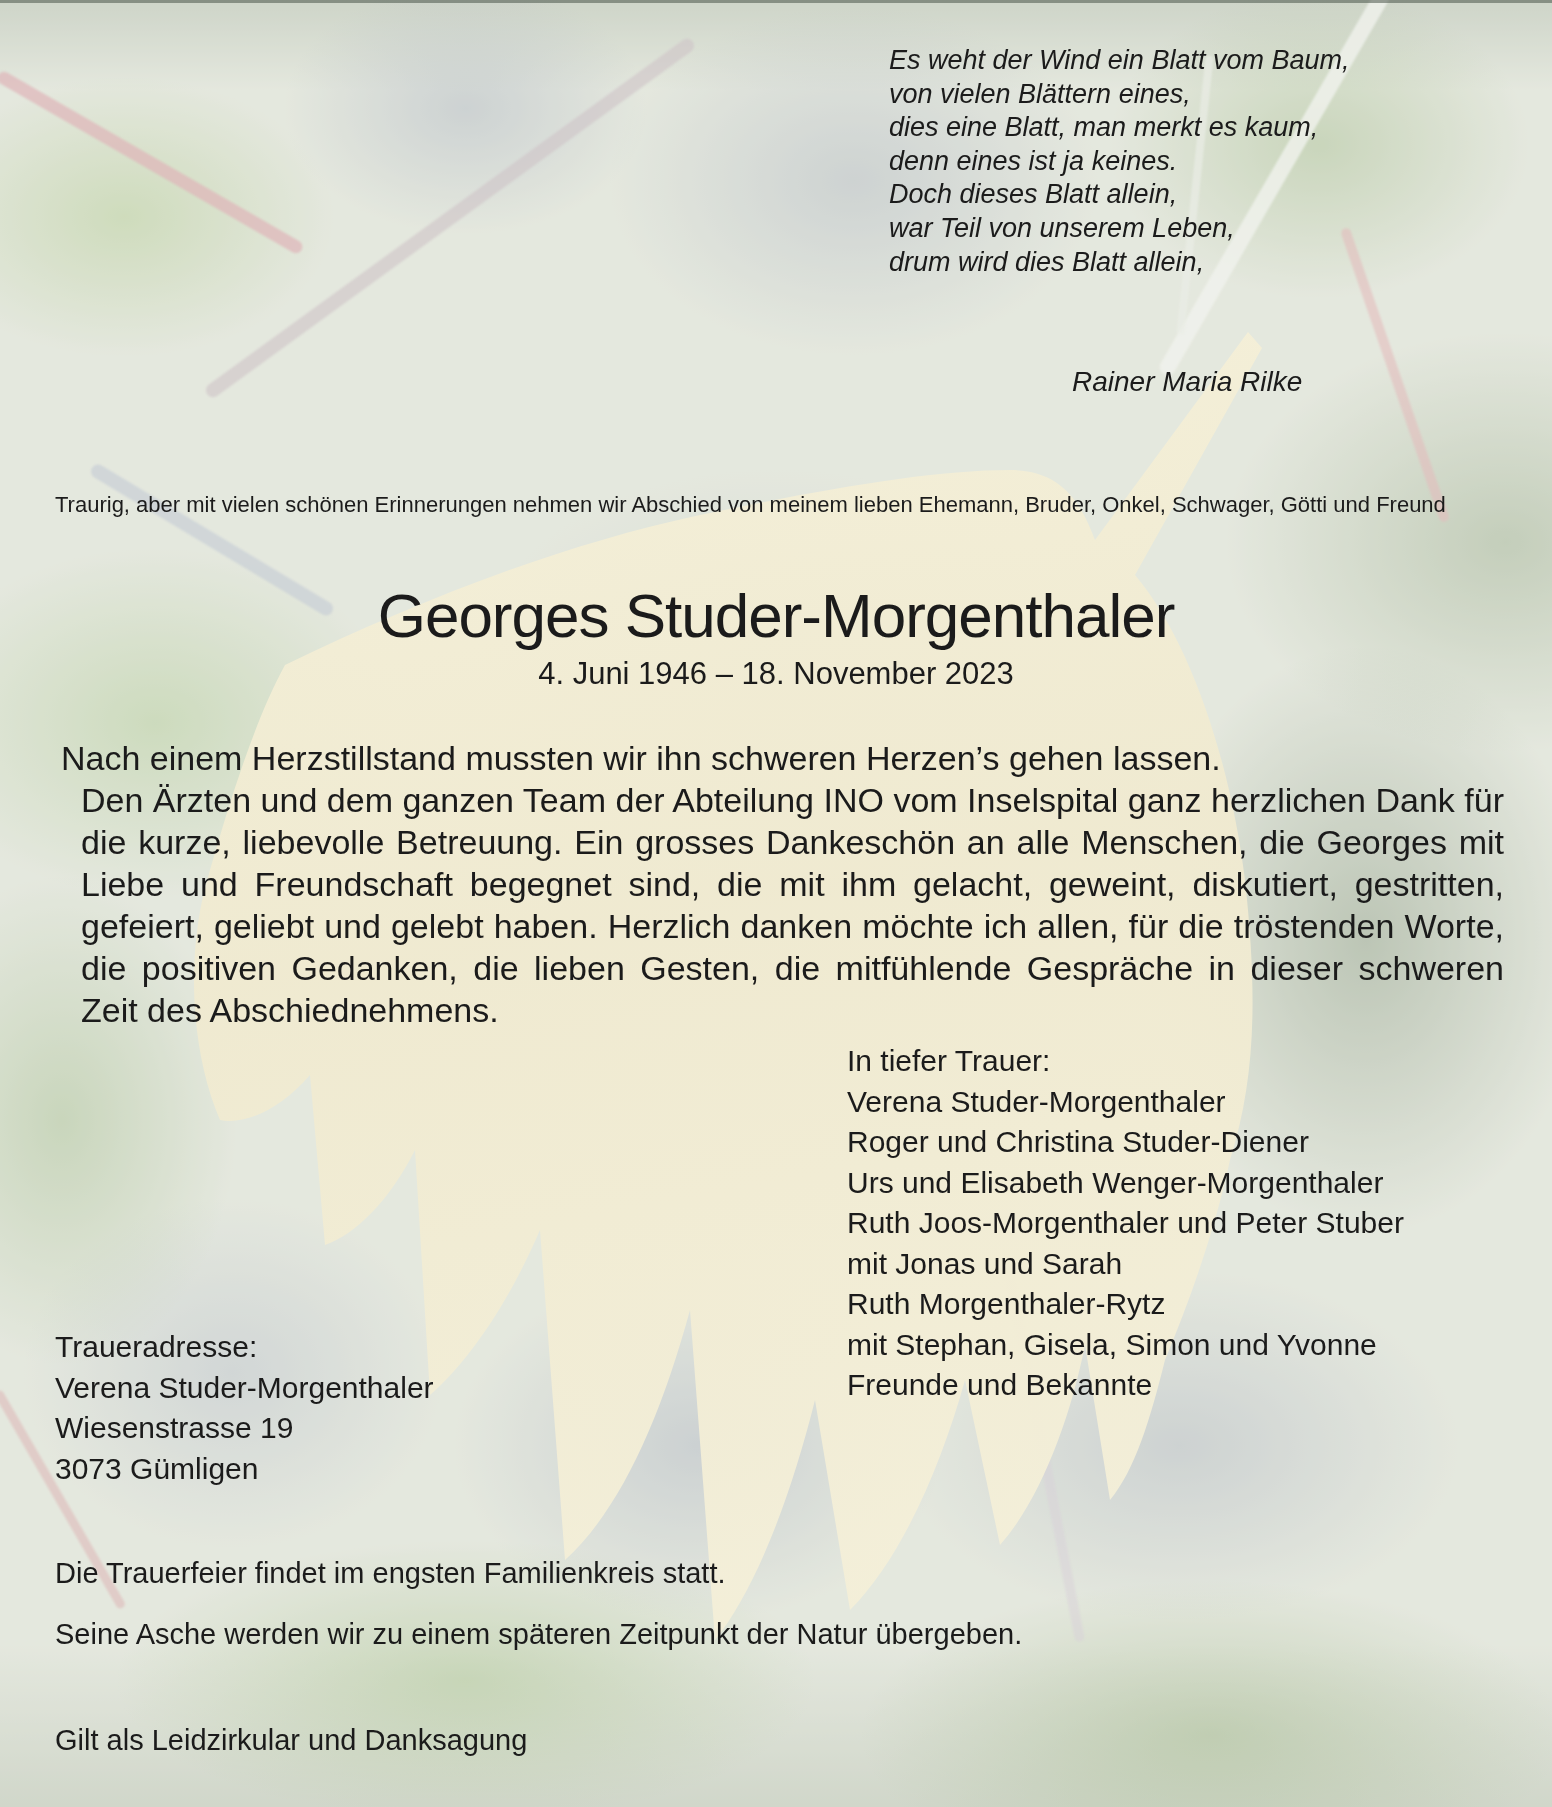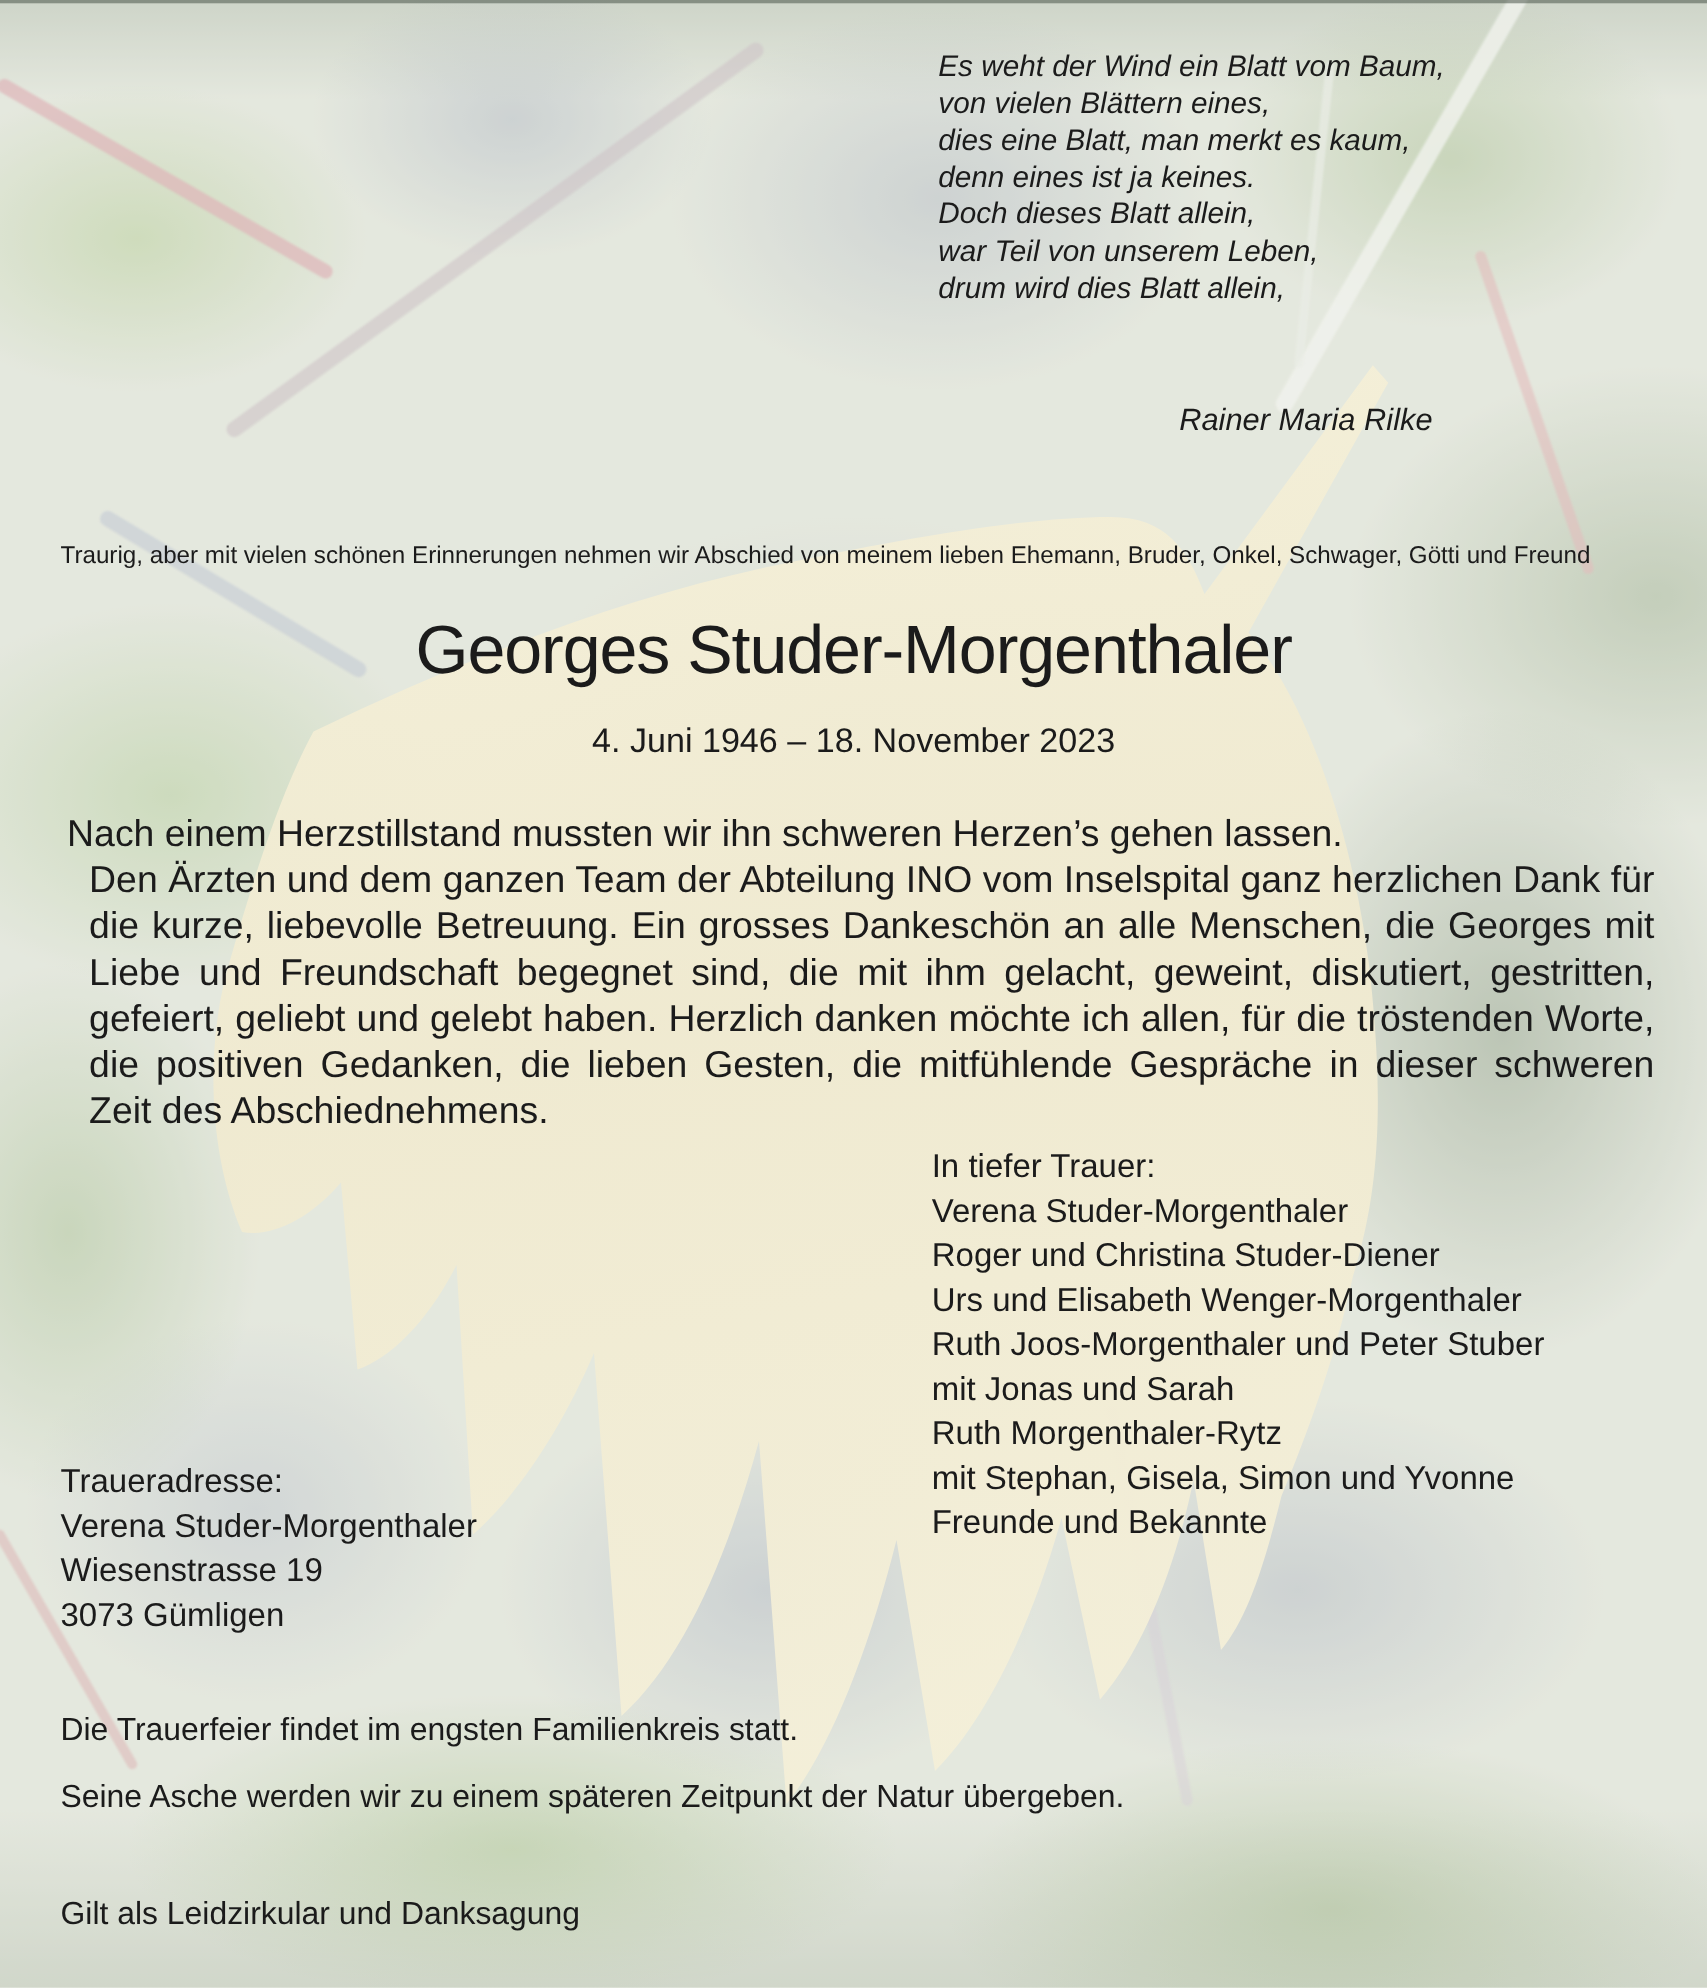--- a/index.html
+++ b/index.html
@@ -39,24 +39,24 @@
 
   .twig{position:absolute;border-radius:8px;filter:blur(1.2px);z-index:2;transform-origin:center center;}
 
   .wash{position:absolute;inset:0;background:rgba(255,255,255,.30);z-index:3;}
 
   .leaf-svg{position:absolute;left:0;top:0;z-index:4;}
 
   
   .txt{position:absolute;z-index:10;}
   .poem{left:853px;top:44px;font-style:italic;font-size:27px;line-height:33.6px;}
-  .poem-line{white-space:nowrap;}
+  .poem-line{white-space:nowrap;margin-left:36px;}
   .attribution{left:1072px;top:366px;font-style:italic;font-size:28px;}
   .intro{left:55px;top:444px;width:1443px;font-size:22px;line-height:41px;text-align:justify;margin-top:40px;}
-  .title{left:0;top:556px;width:1552px;text-align:center;font-size:62px;letter-spacing:-1px;}
+  .title{left:0;top:580px;width:1552px;text-align:center;font-size:62px;letter-spacing:-1px;}
   .dates{left:0;top:656px;width:1552px;text-align:center;font-size:31px;}
   .bodyblock{left:61px;top:737px;width:1443px;font-size:34px;line-height:42px;}
   .body-par{text-align:justify;margin-left:20px;}
   .mourners{left:847px;top:1041px;font-size:30px;line-height:40.5px;}
   .mourner-line{white-space:nowrap;}
   .address{left:55px;top:1327px;font-size:30px;line-height:40.5px;}
   .address-line{white-space:nowrap;}
   .note-ceremony{left:55px;top:1557px;font-size:29px;}
   .note-ashes{left:55px;top:1618px;font-size:29px;}
   .footer-note{left:55px;top:1724px;font-size:29px;}

